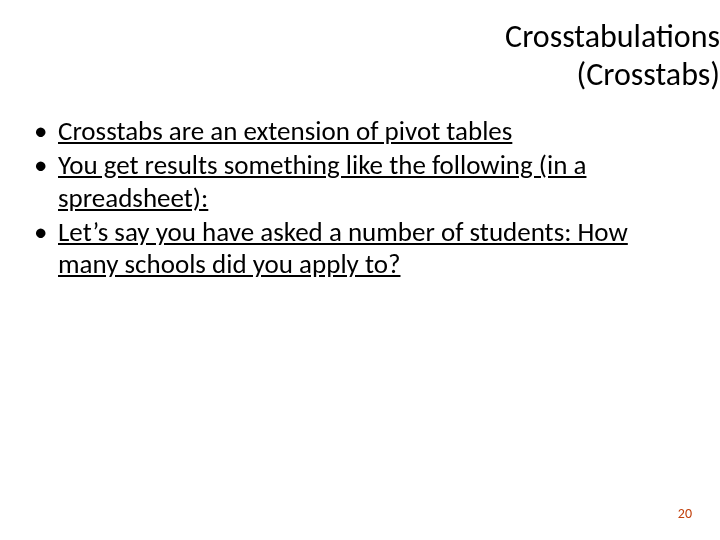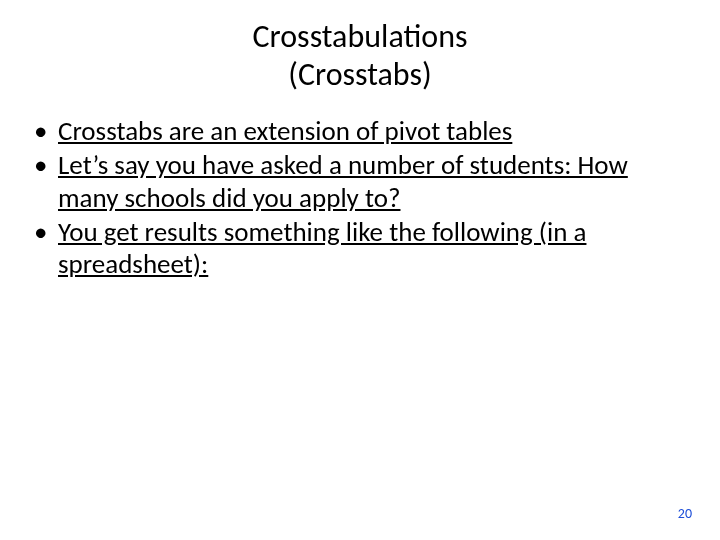--- a/index.html
+++ b/index.html
@@ -10,21 +10,21 @@
     body {
       width: 720px;
       height: 540px;
       background: #ffffff;
       font-family: Calibri, Arial, sans-serif;
       color: #000000;
       position: relative;
       overflow: hidden;
     }
     .title-block {
-      text-align: center;
+      text-align: right;
       padding-top: 18px;
       padding-bottom: 20px;
     }
     .title-line {
       font-size: 32px;
       font-weight: 400;
       line-height: 1.2;
     }
     .content {
       padding-left: 28px;
@@ -46,32 +46,32 @@
       position: absolute;
       left: 6px;
       top: 0;
       font-size: 27px;
     }
     .page-number {
       position: absolute;
       bottom: 18px;
       right: 28px;
       font-size: 14px;
-      color: #1d4ed8;
+      color: #c2410c;
     }
   </style>
 </head>
 <body>
 
 <div class="title-block">
   <div class="title-line">Crosstabulations</div>
   <div class="title-line">(Crosstabs)</div>
 </div>
 
 <div class="content">
   <ul class="bullet-list">
     <li class="bullet-item">Crosstabs are an extension of pivot tables</li>
+    <li class="bullet-item">You get results something like the following (in a spreadsheet):</li>
     <li class="bullet-item">Let’s say you have asked a number of students: How many schools did you apply to?</li>
-    <li class="bullet-item">You get results something like the following (in a spreadsheet):</li>
   </ul>
 </div>
 
 <div class="page-number">20</div>
 
 </body></html>

